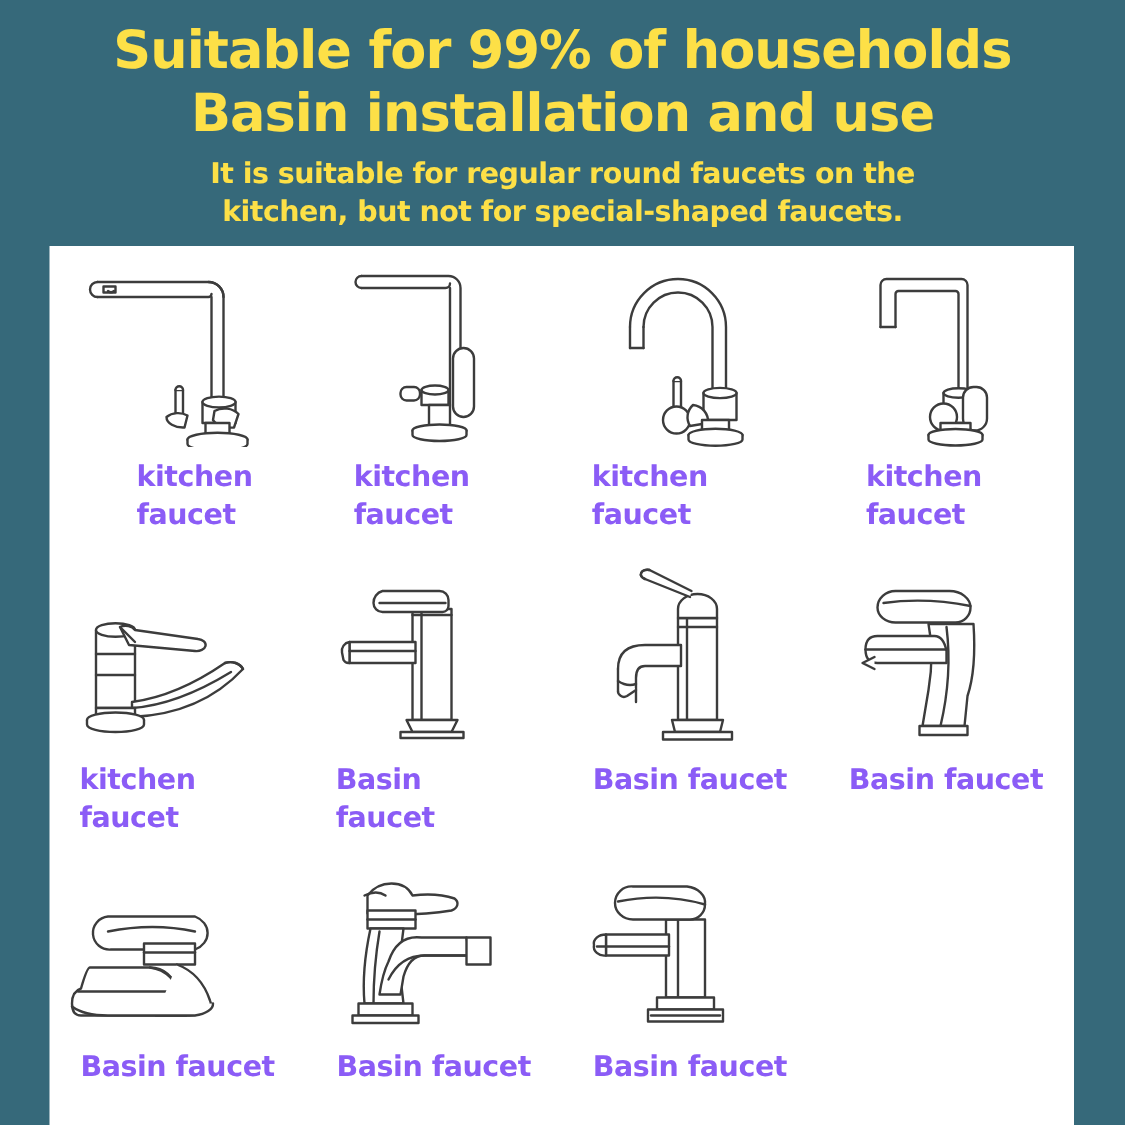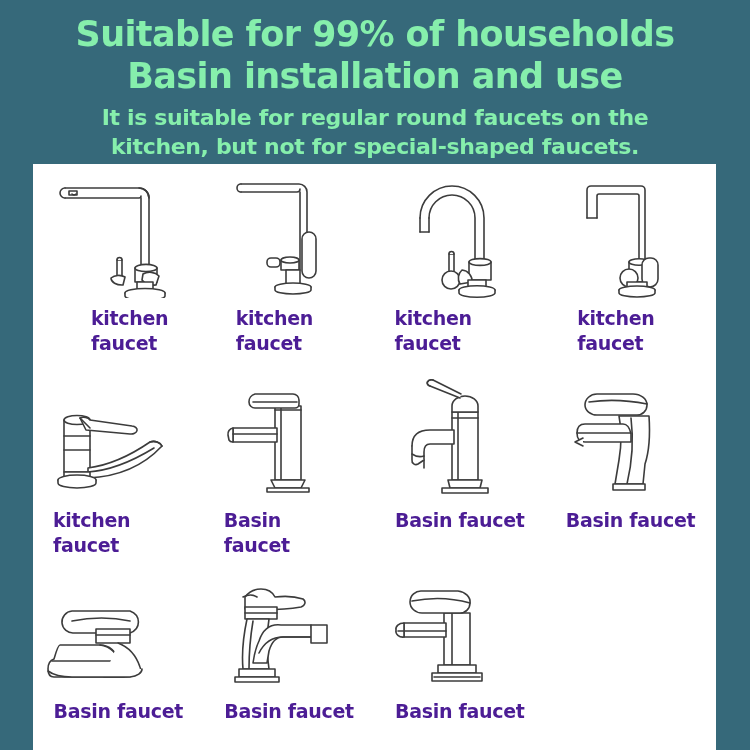--- a/index.html
+++ b/index.html
@@ -22,39 +22,39 @@
   }
 
   
   .header {
     position: absolute;
     top: 0;
     left: 0;
     width: 750px;
     padding-top: 14px;
     text-align: center;
-    color: #86efac;
+    color: #fde047;
   }
   .headline {
     font-family: "DejaVu Sans", sans-serif;
     font-weight: bold;
     font-size: 35px;
     line-height: 1.18;
     letter-spacing: -0.6px;
     margin: 0;
     padding: 0 10px;
     white-space: nowrap;
   }
   .headline.l2 {
     margin-top: 1px;
   }
   .subline {
     font-family: "DejaVu Sans", sans-serif;
     font-weight: bold;
-    font-size: 22px;
+    font-size: 19px;
     line-height: 1.28;
     letter-spacing: -0.35px;
     margin: 6px 0 0 0;
     padding: 0 44px;
   }
 
   
   .card {
     position: absolute;
     left: 33px;
@@ -95,21 +95,21 @@
 
   .art svg {
     display: block;
   }
 
   .caption {
     font-family: "DejaVu Sans", sans-serif;
     font-weight: bold;
     font-size: 19px;
     line-height: 1.3;
-    color: #4c1d95;
+    color: #8b5cf6;
     letter-spacing: -0.3px;
     margin-top: 8px;
     white-space: pre-line;
     width: 100%;
     box-sizing: border-box;
   }
   .caption.two-line { font-size: 19px; }
 
   
   .cap-left-pad   { text-align: left; padding-left: 58px; }

